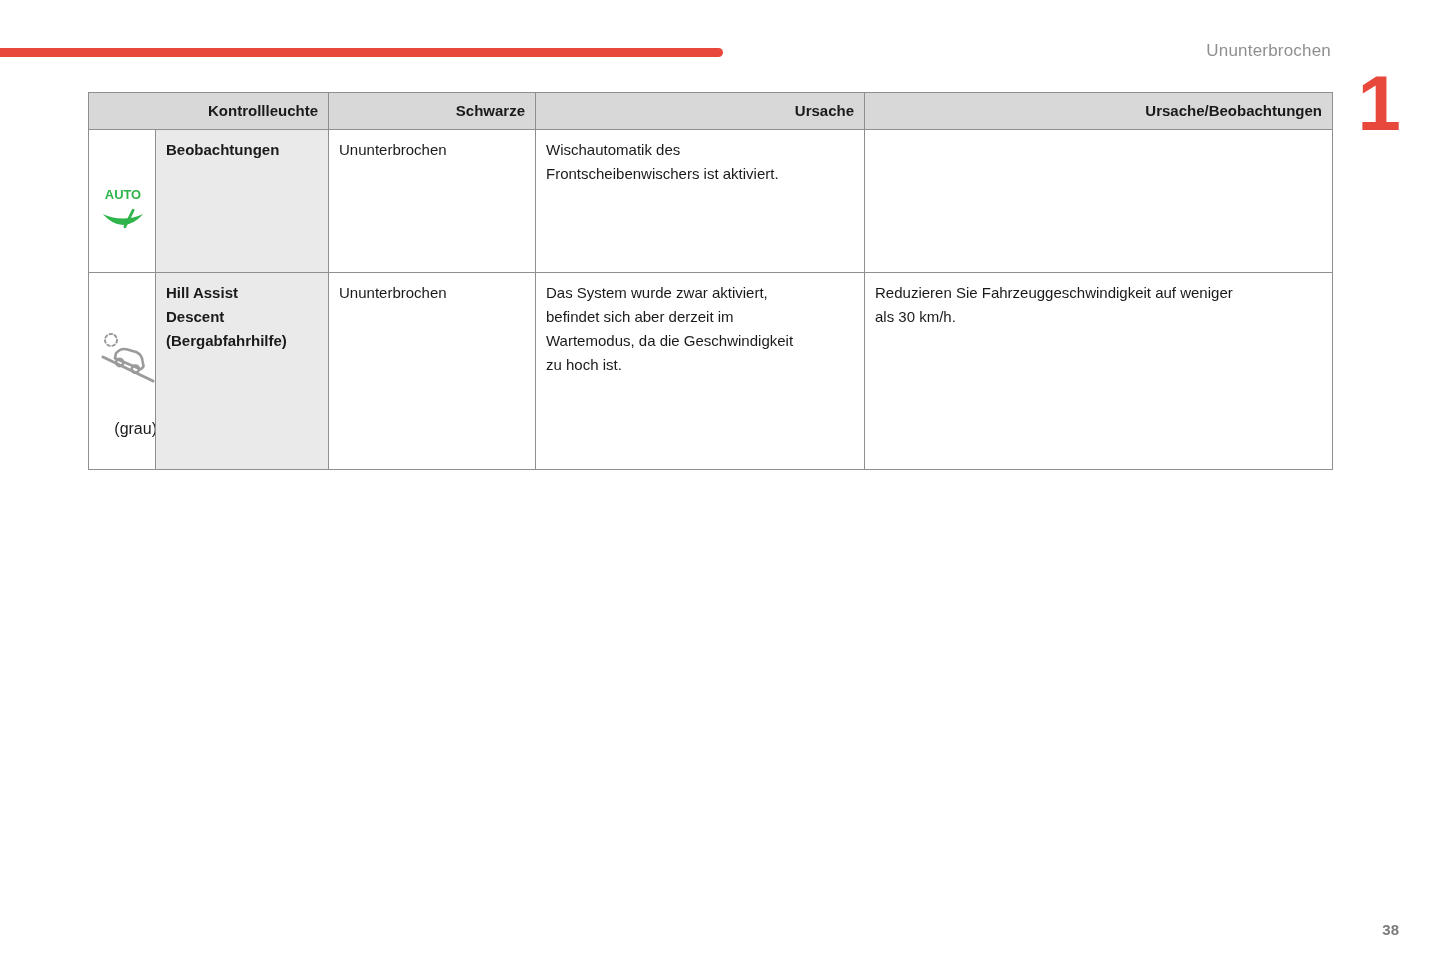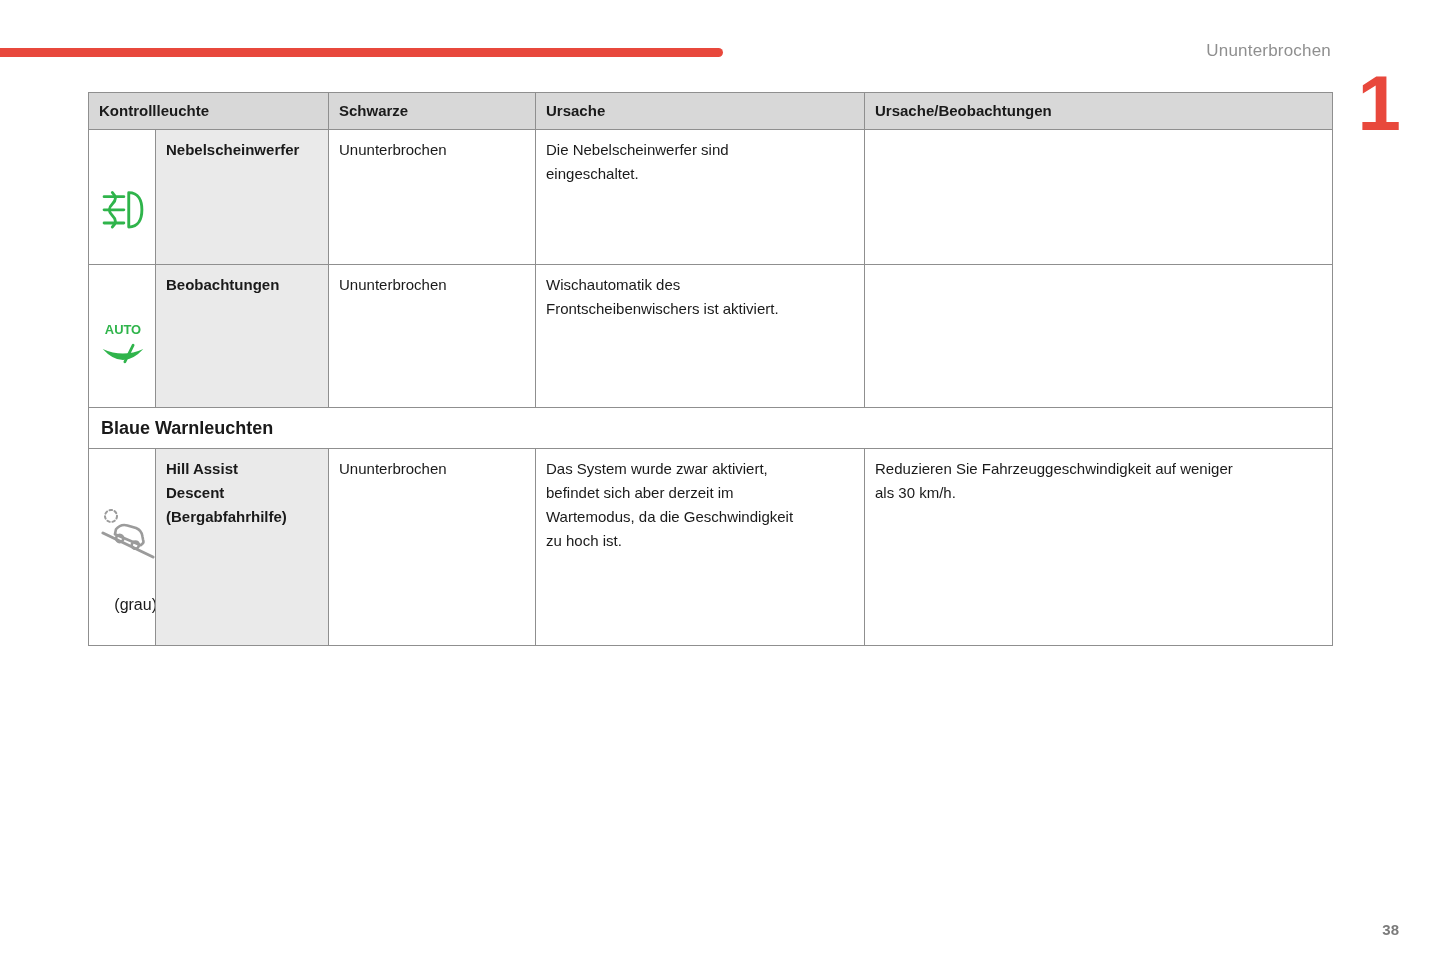--- a/index.html
+++ b/index.html
@@ -43,21 +43,21 @@
   table.warn th, table.warn td{
     border:1px solid var(--border-gray);
     vertical-align:top;
     padding:8px 10px;
     font-size:15px;line-height:24px;
     white-space:pre-line;
     overflow:hidden;
   }
   table.warn th{
     background:var(--header-bg);
-    text-align:left;font-weight:bold;
+    text-align:right;font-weight:bold;
     padding-top:6px;padding-bottom:6px;
   }
   tr.hrow{height:37px;}
   tr.r1{height:90px;}
   tr.r2{height:77px;}
   tr.sec1{height:41px;}
   tr.r3{height:76px;}
   tr.sec2{height:40px;}
   tr.r4{height:124px;}
   td.name-cell{background:var(--name-col-bg);font-weight:bold;}
@@ -98,59 +98,38 @@
     </colgroup>
     <thead>
       <tr class="hrow">
         <th colspan="2">Kontrollleuchte</th>
         <th>Schwarze</th>
         <th>Ursache</th>
         <th>Ursache/Beobachtungen</th>
       </tr>
     </thead>
     <tbody>
-      <tr class="r1">
-        <td class="icon-cell">
-          <span class="svgwrap icon-green">
-            <svg width="48" height="46" viewBox="0 0 52 56" fill="none" stroke="currentColor" stroke-width="3.5" stroke-linecap="round" stroke-linejoin="round">
-              <path d="M13 8 c5 5 5 9 0 14 c-5 5 -5 9 0 14 c5 5 5 9 0 14"></path>
-              <path d="M3 13 H27"></path>
-              <path d="M3 29 H27"></path>
-              <path d="M3 45 H27"></path>
-              <path d="M33 8 C45 8 49 18 49 29 C49 40 45 50 33 50 Z"></path>
-            </svg>
-          </span>
-        </td>
-        <td class="name-cell">Nebelscheinwerfer</td>
-        <td>Ununterbrochen</td>
-        <td>Die Nebelscheinwerfer sind
-eingeschaltet.</td>
-        <td></td>
-      </tr>
 
       <tr class="r2">
         <td class="icon-cell">
           <span class="svgwrap icon-green">
             <svg width="48" height="54" viewBox="0 0 52 58" fill="none" stroke="currentColor" stroke-width="3" stroke-linecap="round" stroke-linejoin="round">
               <text x="26" y="14" text-anchor="middle" font-size="14" font-weight="bold" fill="currentColor" stroke="none" font-family="Liberation Sans, sans-serif">AUTO</text>
               <path d="M4 30 Q26 54 48 30 Q26 40 4 30 Z" fill="currentColor" stroke="none"></path>
               <path d="M28 44 L37 26"></path>
             </svg>
           </span>
         </td>
         <td class="name-cell">Beobachtungen</td>
         <td>Ununterbrochen</td>
         <td>Wischautomatik des
 Frontscheibenwischers ist aktiviert.</td>
         <td></td>
       </tr>
 
-      <tr class="section sec1">
-        <td colspan="5">Blaue Warnleuchten</td>
-      </tr>
 
 
 
       <tr class="r4">
         <td class="icon-cell">
           <span class="svgwrap icon-gray">
             <svg width="58" height="62" viewBox="0 0 58 62" fill="none" stroke="currentColor" stroke-width="2.6" stroke-linecap="round" stroke-linejoin="round">
               <circle cx="12" cy="11" r="6" stroke-dasharray="2.6 2.6" stroke-width="2"></circle>
               <g transform="rotate(23 30 32)">
                 <path d="M15 30 q2 -7 9 -8 l9 -1 q6 0 9 5 l2 3 q2 2 1 4 l-1 2 H16 Z"></path>

